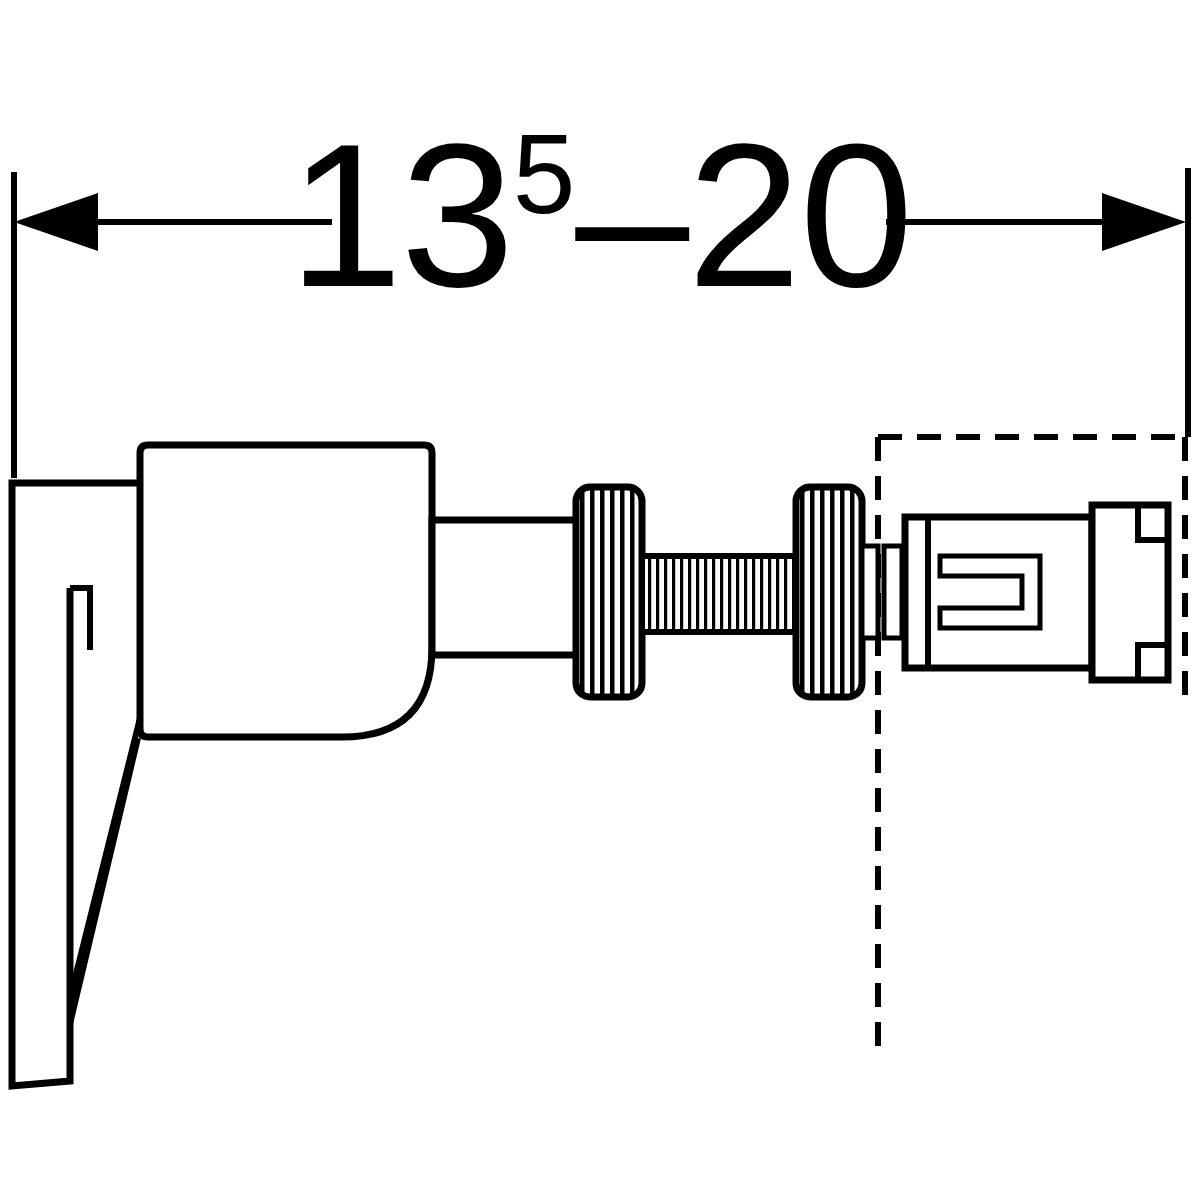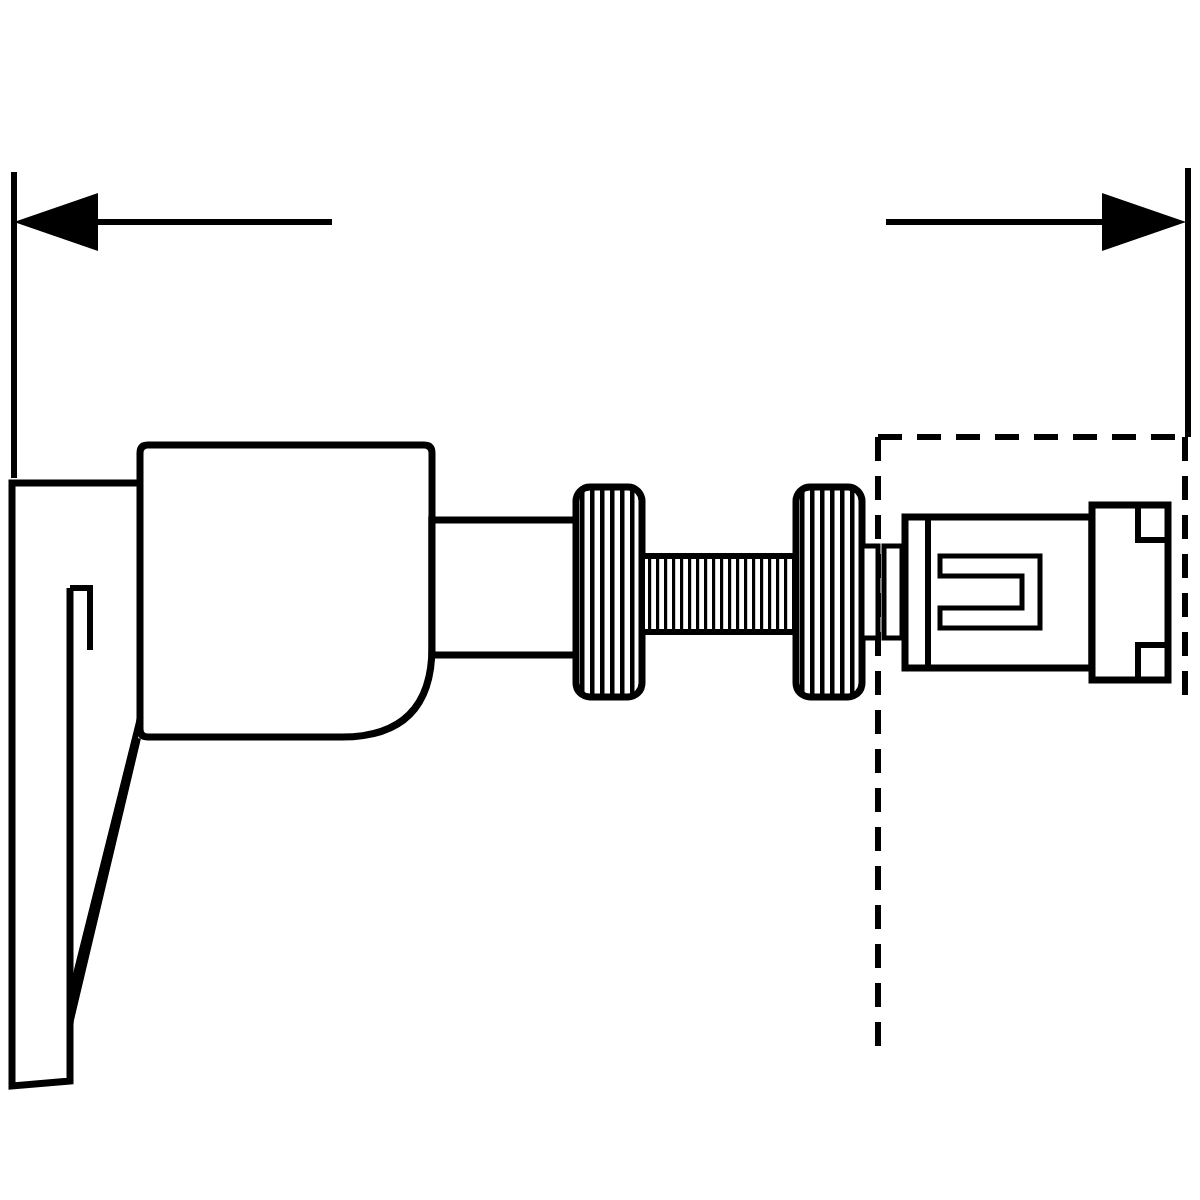--- a/index.html
+++ b/index.html
@@ -83,14 +83,17 @@
     <rect x="884" y="546" width="18" height="92" fill="#ffffff" stroke="#000" stroke-width="5"></rect>
 
     <rect x="905" y="517" width="187" height="151" fill="#ffffff" stroke="#000" stroke-width="7"></rect>
     <line x1="928" y1="517" x2="928" y2="668" stroke="#000" stroke-width="6"></line>
     <path d="M940,556 L1040,556 L1040,628 L940,628 L940,608 L1022,608 L1022,576 L940,576 Z" fill="#ffffff" stroke="#000" stroke-width="5"></path>
 
     <rect x="1092" y="505" width="76" height="175" fill="#ffffff" stroke="#000" stroke-width="7"></rect>
     <path d="M1138,505 V540 H1168 M1138,680 V645 H1168" fill="none" stroke="#000" stroke-width="6"></path>
   </svg>
 
+  <div class="dim-text">
+    <span>13</span><span class="sup">5</span><span>–</span><span>20</span>
+  </div>
 
 </div>
 
 </body></html>

